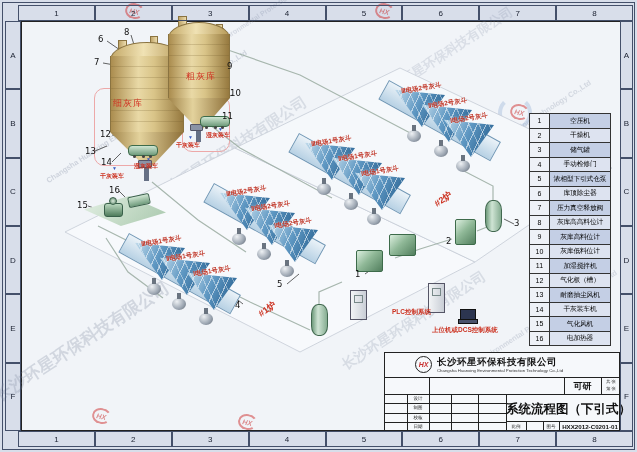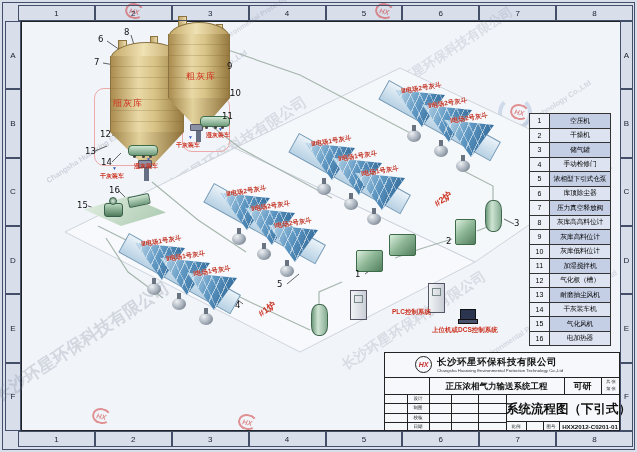--- a/index.html
+++ b/index.html
@@ -375,21 +375,20 @@
     <div class="ln" style="left:121px;top:41px;width:1px;height:38px"></div>
     <div class="ln" style="left:141px;top:68px;width:1px;height:11px"></div>
     <div class="ln" style="left:158px;top:68px;width:1px;height:11px"></div>
     <div class="ln" style="left:174px;top:68px;width:1px;height:11px"></div>
 
     <div class="tblogo">
         <span>HX</span>
       </div>
     <div class="t" style="left:52px;top:3px;font-size:9.5px;font-weight:bold;letter-spacing:.5px">长沙环星环保科技有限公司</div>
     <div class="t" style="left:52px;top:15px;font-size:4.3px;color:#333">Changsha Huanxing Environmental Protection Technology Co.,Ltd</div>
-    <div class="t" style="left:44px;top:28px;width:135px;text-align:center;font-size:8.5px;font-weight:bold">正压浓相气力输送系统工程</div>
     <div class="t" style="left:179px;top:27px;width:37px;text-align:center;font-size:9px;font-weight:bold">可研</div>
     <div class="t" style="left:216px;top:26px;width:20px;text-align:center;font-size:4.2px">共 张</div>
     <div class="t" style="left:216px;top:33px;width:20px;text-align:center;font-size:4.2px">第 张</div>
     <div class="t" style="left:22px;top:43px;width:22px;text-align:center;font-size:4.5px">设计</div>
     <div class="t" style="left:22px;top:52px;width:22px;text-align:center;font-size:4.5px">制图</div>
     <div class="t" style="left:22px;top:62px;width:22px;text-align:center;font-size:4.5px">校核</div>
     <div class="t" style="left:22px;top:71px;width:22px;text-align:center;font-size:4.5px">日期</div>
     <div class="t" style="left:121px;top:48px;width:115px;text-align:center;font-size:12.5px;font-weight:bold">系统流程图（下引式）</div>
     <div class="t" style="left:121px;top:71px;width:20px;text-align:center;font-size:4.5px">比例</div>
     <div class="t" style="left:158px;top:71px;width:16px;text-align:center;font-size:4.5px">图号</div>

